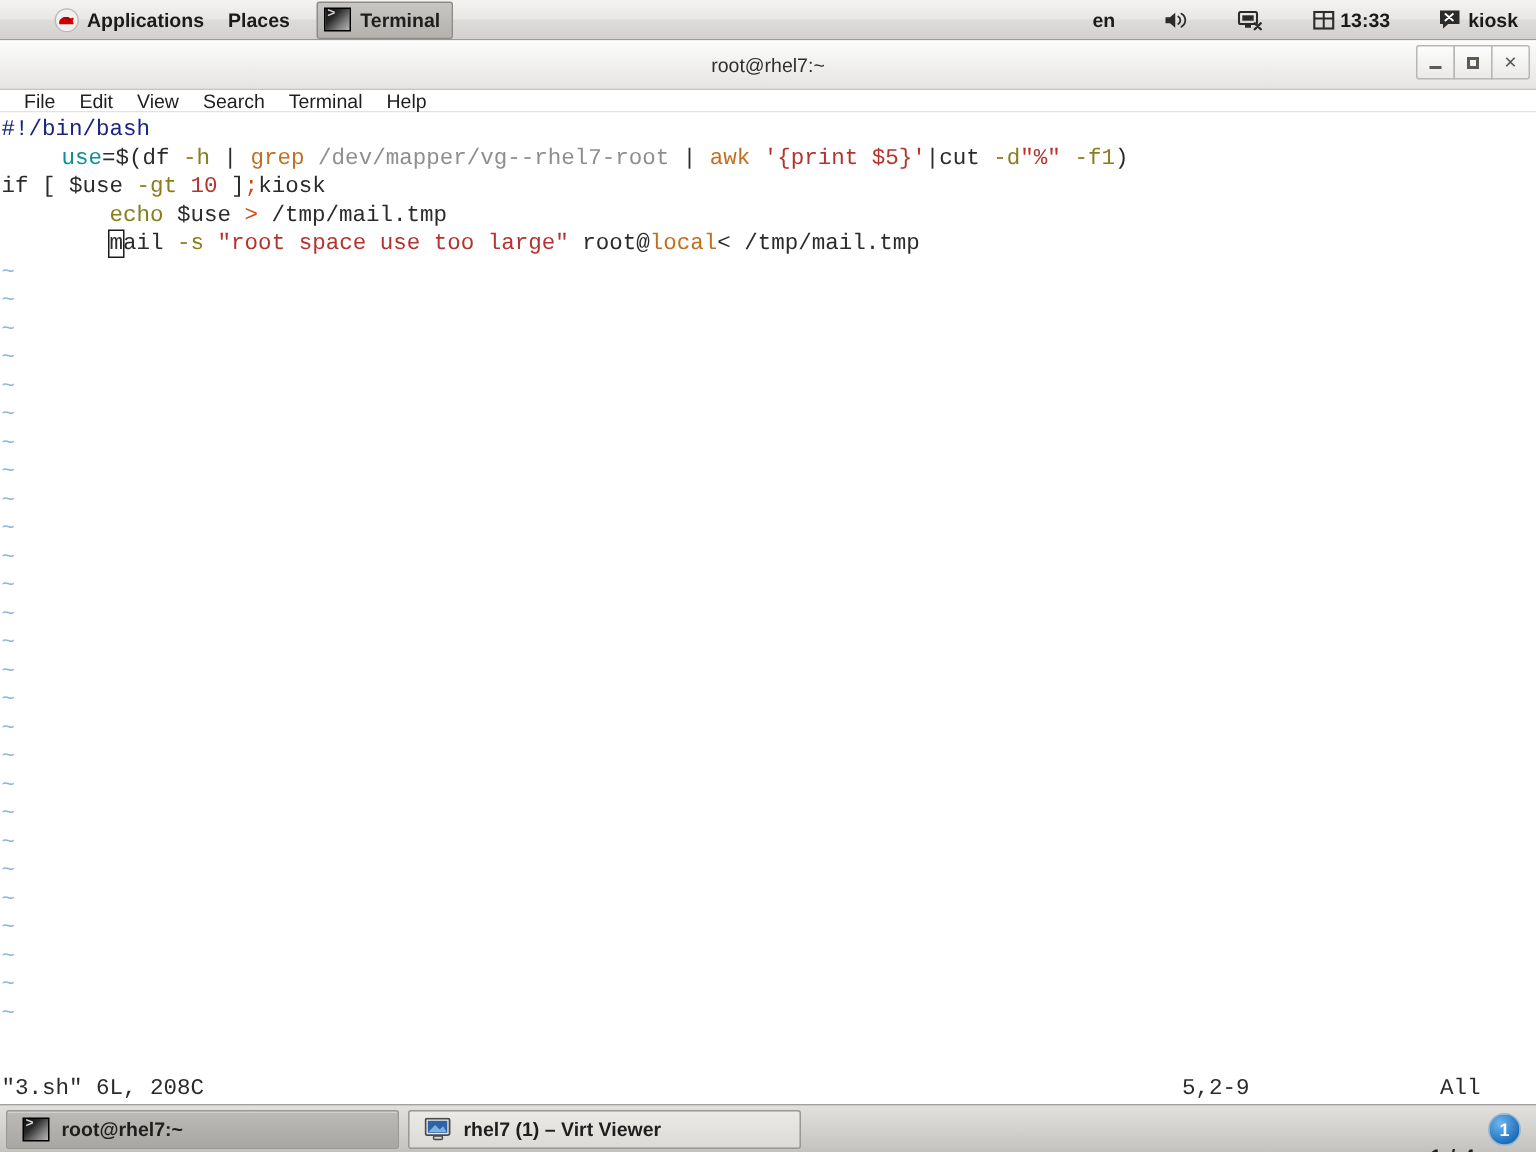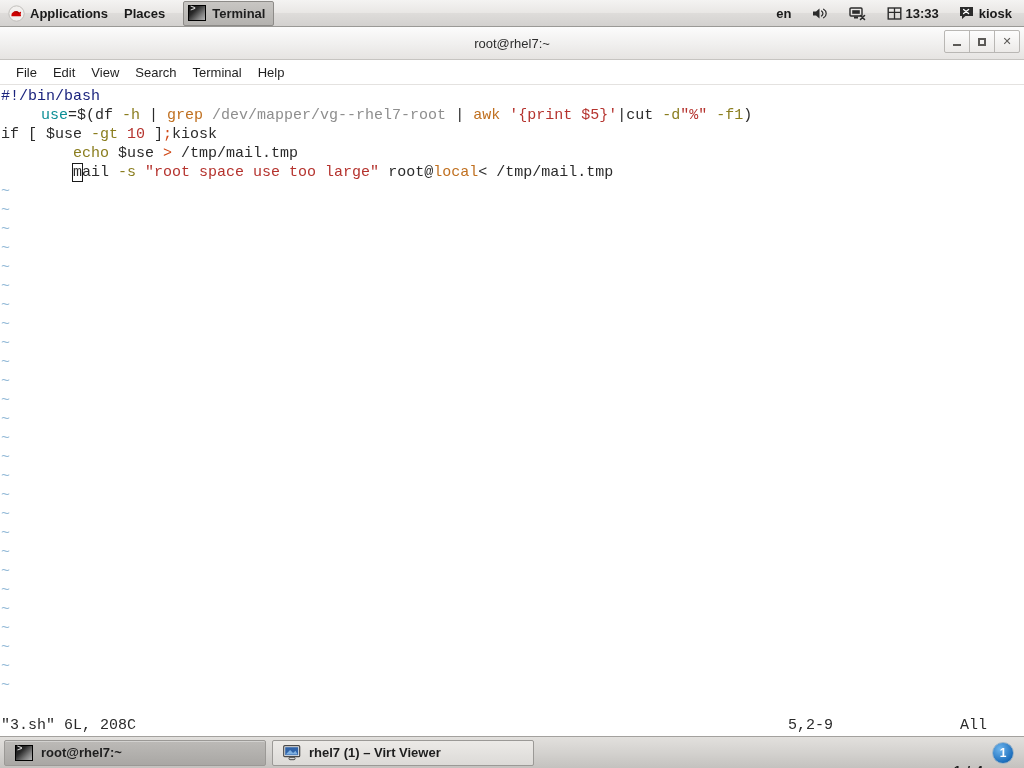--- a/index.html
+++ b/index.html
@@ -13,21 +13,21 @@
 
   
   #top-panel {
     position: absolute; left: 0; top: 0;
     width: 1024px; height: 27px;
     background: linear-gradient(to bottom, #f4f3f2 0%, #e9e7e5 48%, #dedcda 52%, #d3d1cf 100%);
     border-bottom: 1px solid #9a9996;
     display: flex; align-items: center;
     font-size: 13px; color: #1a1a1a;
   }
-  .panel-left { display: flex; align-items: center; height: 100%; }
+  .panel-left { display: flex; align-items: center; height: 100%; margin-left: 28px; }
   .panel-item {
     display: flex; align-items: center; gap: 5px;
     padding: 0 8px; height: 100%;
     cursor: default; white-space: nowrap;
   }
   .panel-item.bold { font-weight: bold; }
   #redhat-icon { width: 17px; height: 17px; position: relative; display:block; }
 
   #tasklist { display: flex; align-items: center; height: 100%; margin-left: 10px; }
   .task-btn {
@@ -44,21 +44,21 @@
     border: 1px solid #000;
     position: relative; flex: 0 0 auto;
   }
   .term-ico::before {
     content: ">"; position: absolute; left: 1px; top: -2px;
     color: #d8d8d8; font-size: 9px; font-family: "Liberation Mono", monospace;
   }
 
   .panel-right {
     margin-left: auto; display: flex; align-items: center;
-    height: 100%; padding-right: 6px; gap: 8px;
+    height: 100%; padding-right: 6px; gap: 20px;
   }
   .panel-right .panel-item { padding: 0 6px; gap: 4px; }
 
   svg.ico { display: block; }
 
   
   #term-window {
     position: absolute; left: 0; top: 27px;
     width: 1024px; height: 709px;
     background: #ffffff;
@@ -84,21 +84,21 @@
     display: flex; align-items: center; justify-content: center;
     font-size: 11px; color: #5c5a57;
     font-family: "Liberation Sans", sans-serif;
   }
   .wbtn:first-child { border-radius: 2px 0 0 2px; margin-left: 0; }
   .wbtn:last-child { border-radius: 0 2px 2px 0; }
   .wbtn .mn { display:block; width: 8px; height: 2px; background: #5c5a57; margin-top:6px;}
   .wbtn .mx { display:block; width: 8px; height: 8px; border: 2px solid #5c5a57; }
 
   #menubar {
-    height: 25px; flex: 0 0 auto;
+    height: 15px; flex: 0 0 auto;
     background: #ffffff;
     border-bottom: 1px solid #e4e2e0;
     display: flex; align-items: center;
     padding-left: 8px;
     font-size: 13px; color: #1f1f1f;
   }
   .menu-item { padding: 2px 8px; cursor: default; }
 
   
   #vim-area {

